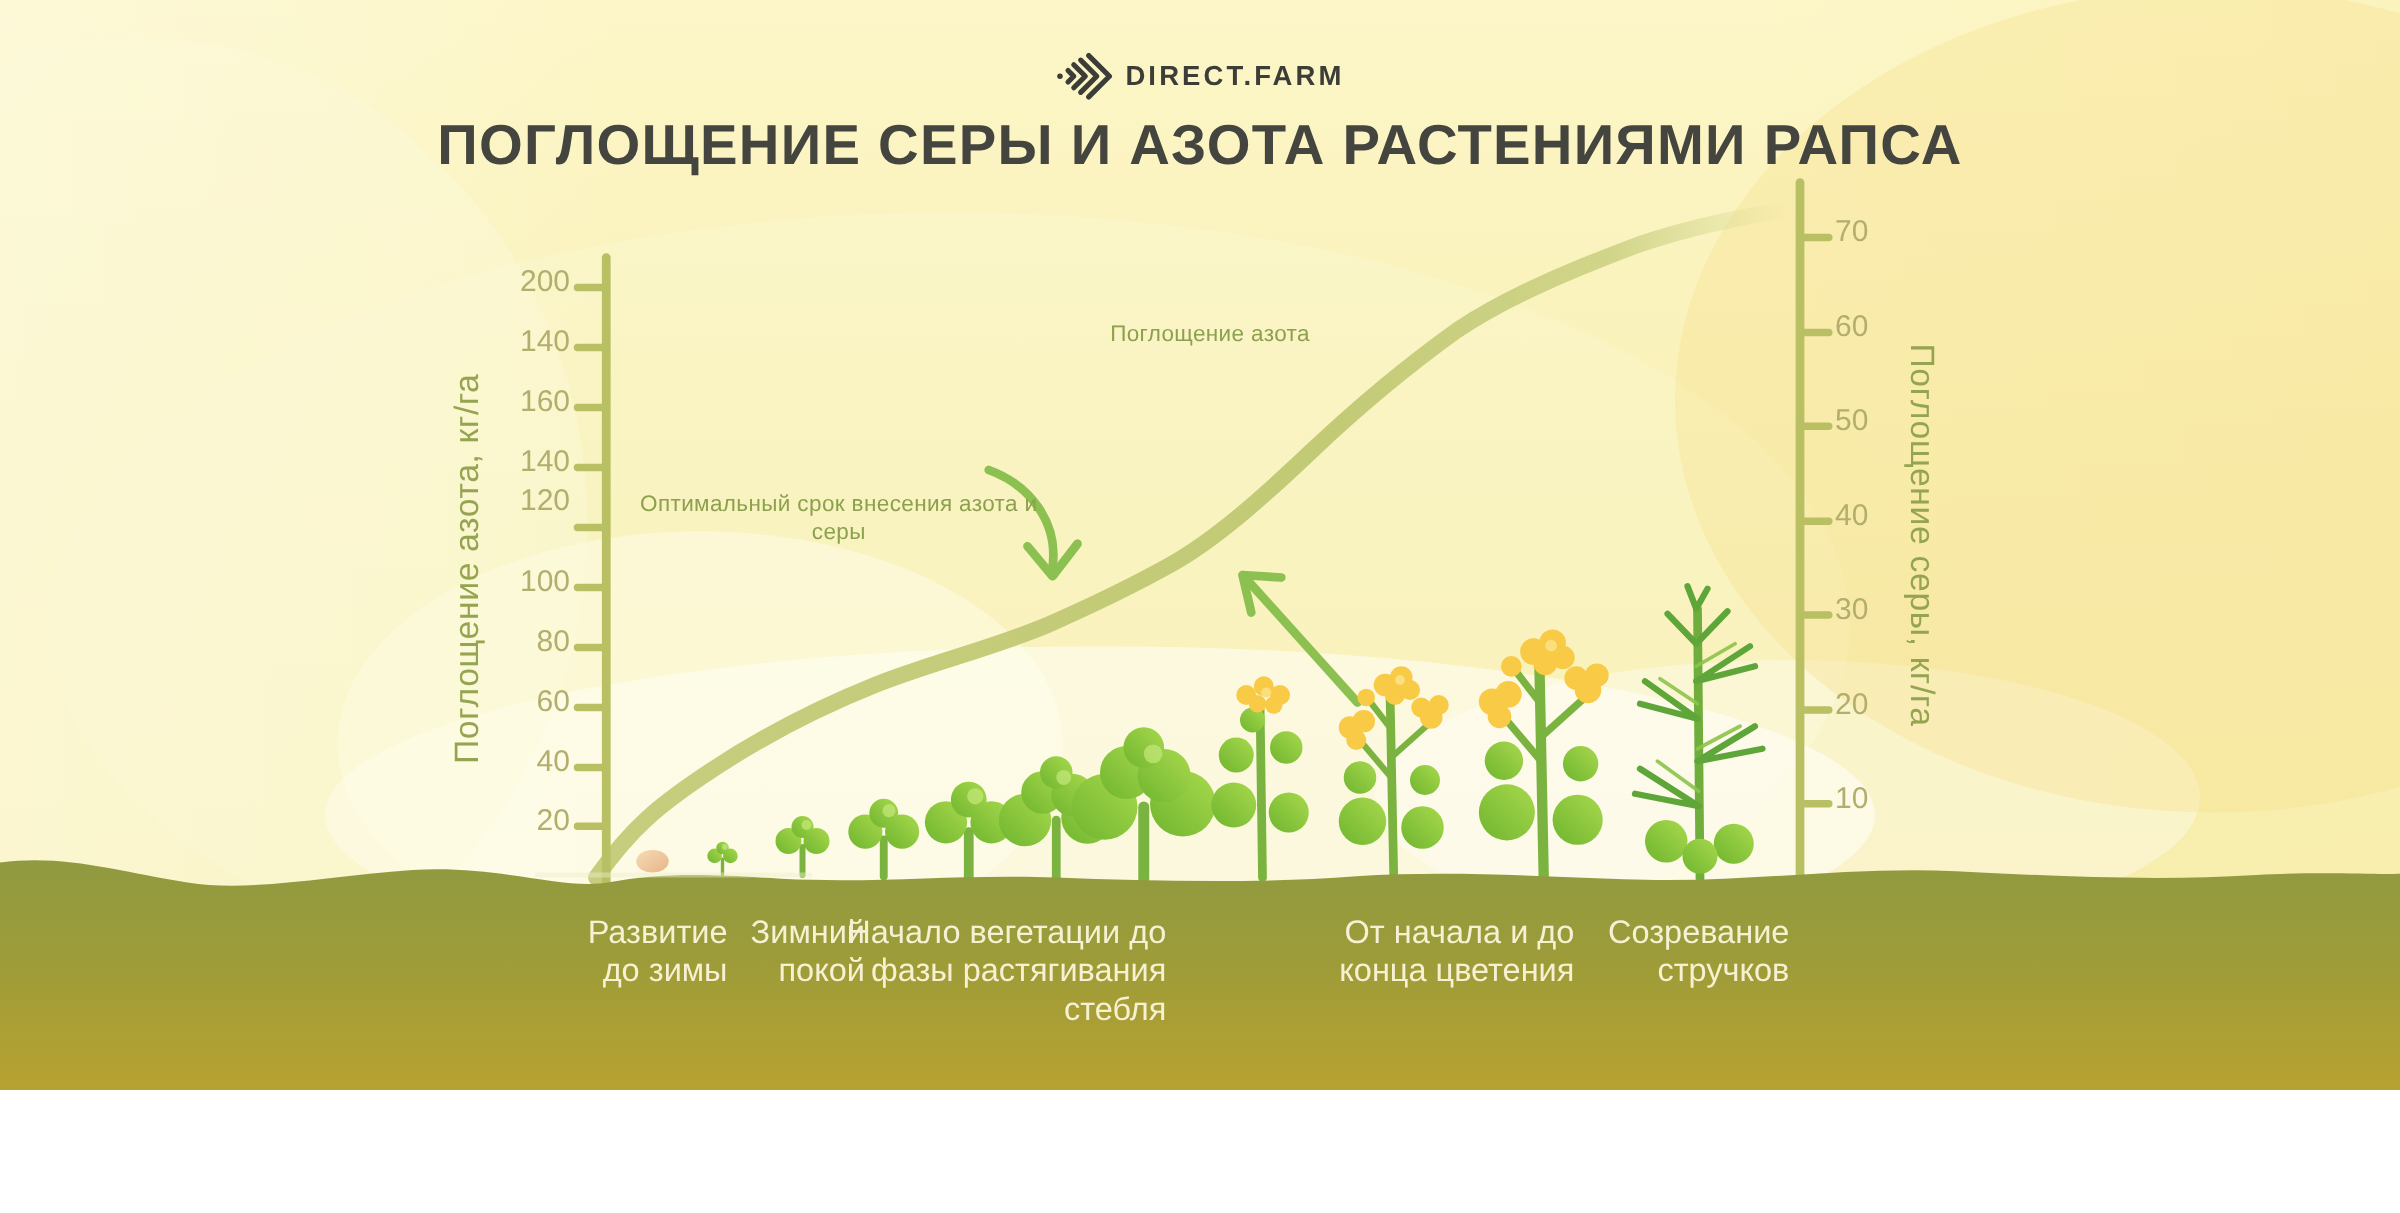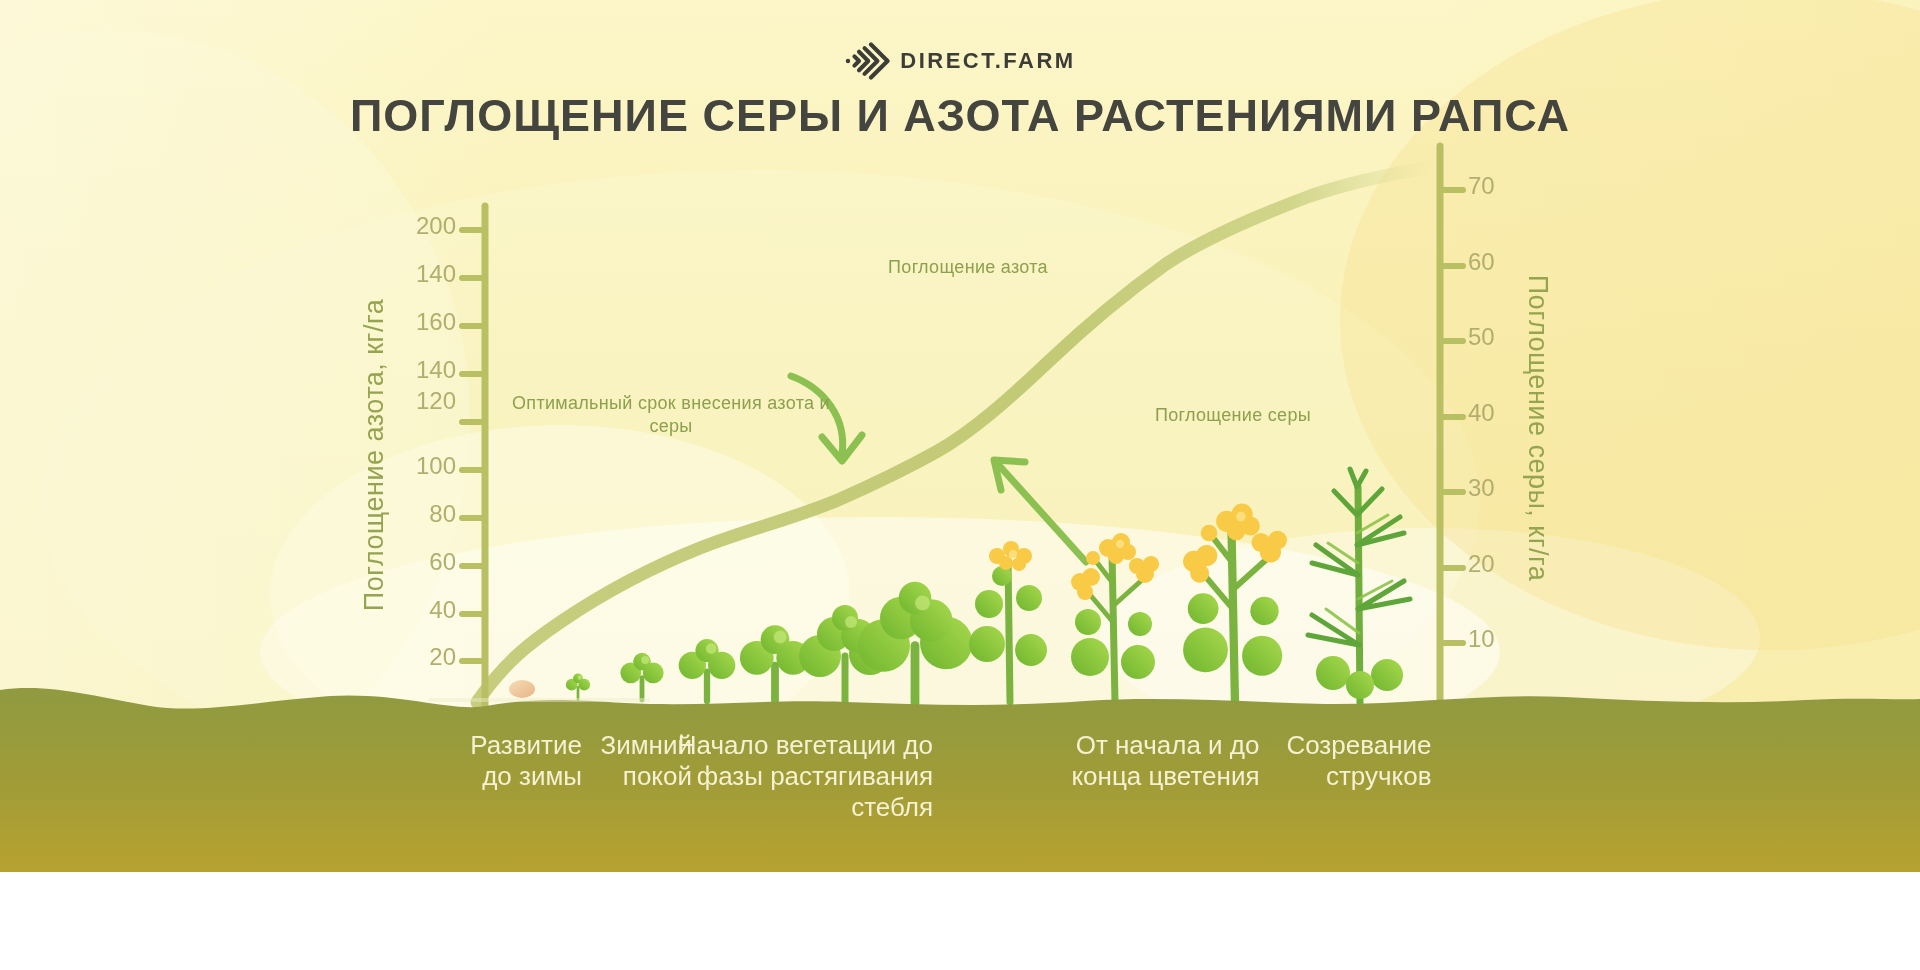--- a/index.html
+++ b/index.html
@@ -249,21 +249,20 @@
     <div class="tick right" style="top:401px">40</div>
     <div class="tick right" style="top:476px">30</div>
     <div class="tick right" style="top:552px">20</div>
     <div class="tick right" style="top:627px">10</div>
 
     <div class="axis-title left">Поглощение азота, кг/га</div>
     <div class="axis-title right">Поглощение серы, кг/га</div>
 
     <div class="annotation nitrogen">Поглощение азота</div>
     <div class="annotation optimal">Оптимальный срок внесения азота и серы</div>
-    <div class="annotation sulfur">Поглощение серы</div>
 
     <div class="stage-label" style="left:517px;width:130px">Развитие до зимы</div>
     <div class="stage-label" style="left:637px;width:110px">Зимний покой</div>
     <div class="stage-label" style="left:802px;width:262px">Начало вегетации до фазы растягивания стебля</div>
     <div class="stage-label" style="left:1349px;width:165px">Созревание стручков</div>
     <div class="stage-label" style="left:1142px;width:235px">От начала и до конца цветения</div>
 
   </div>
 </div>
 

